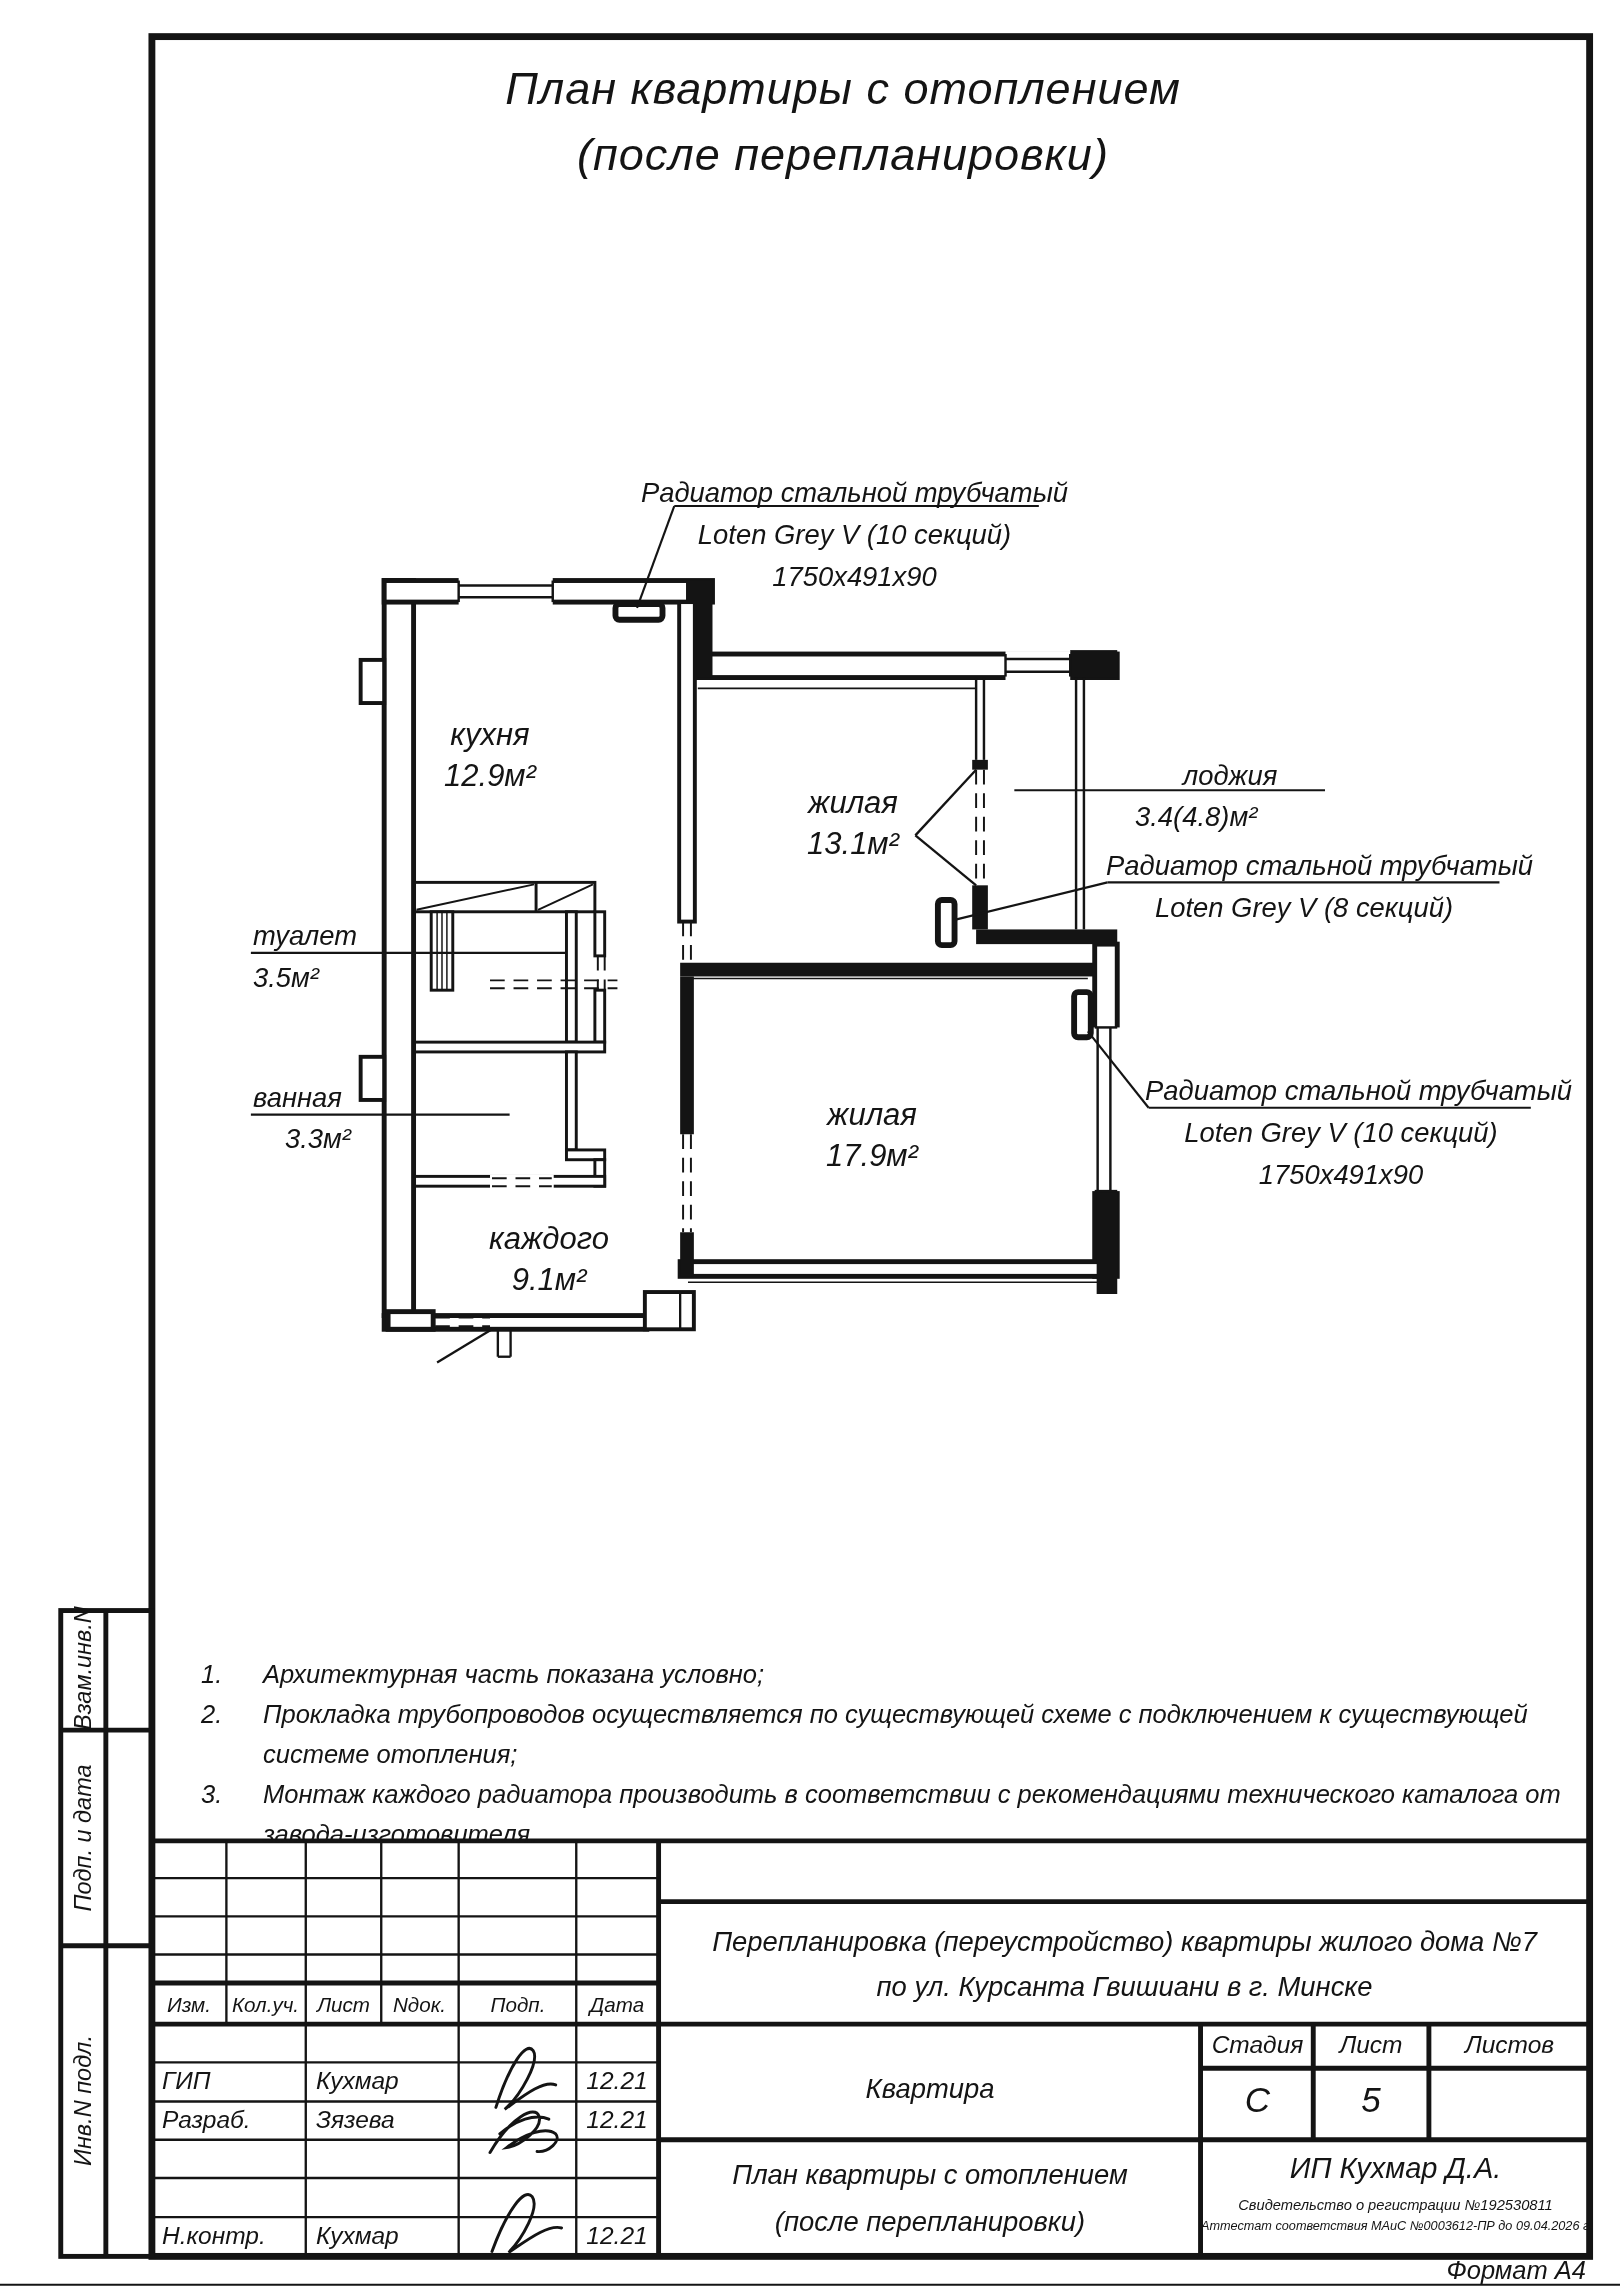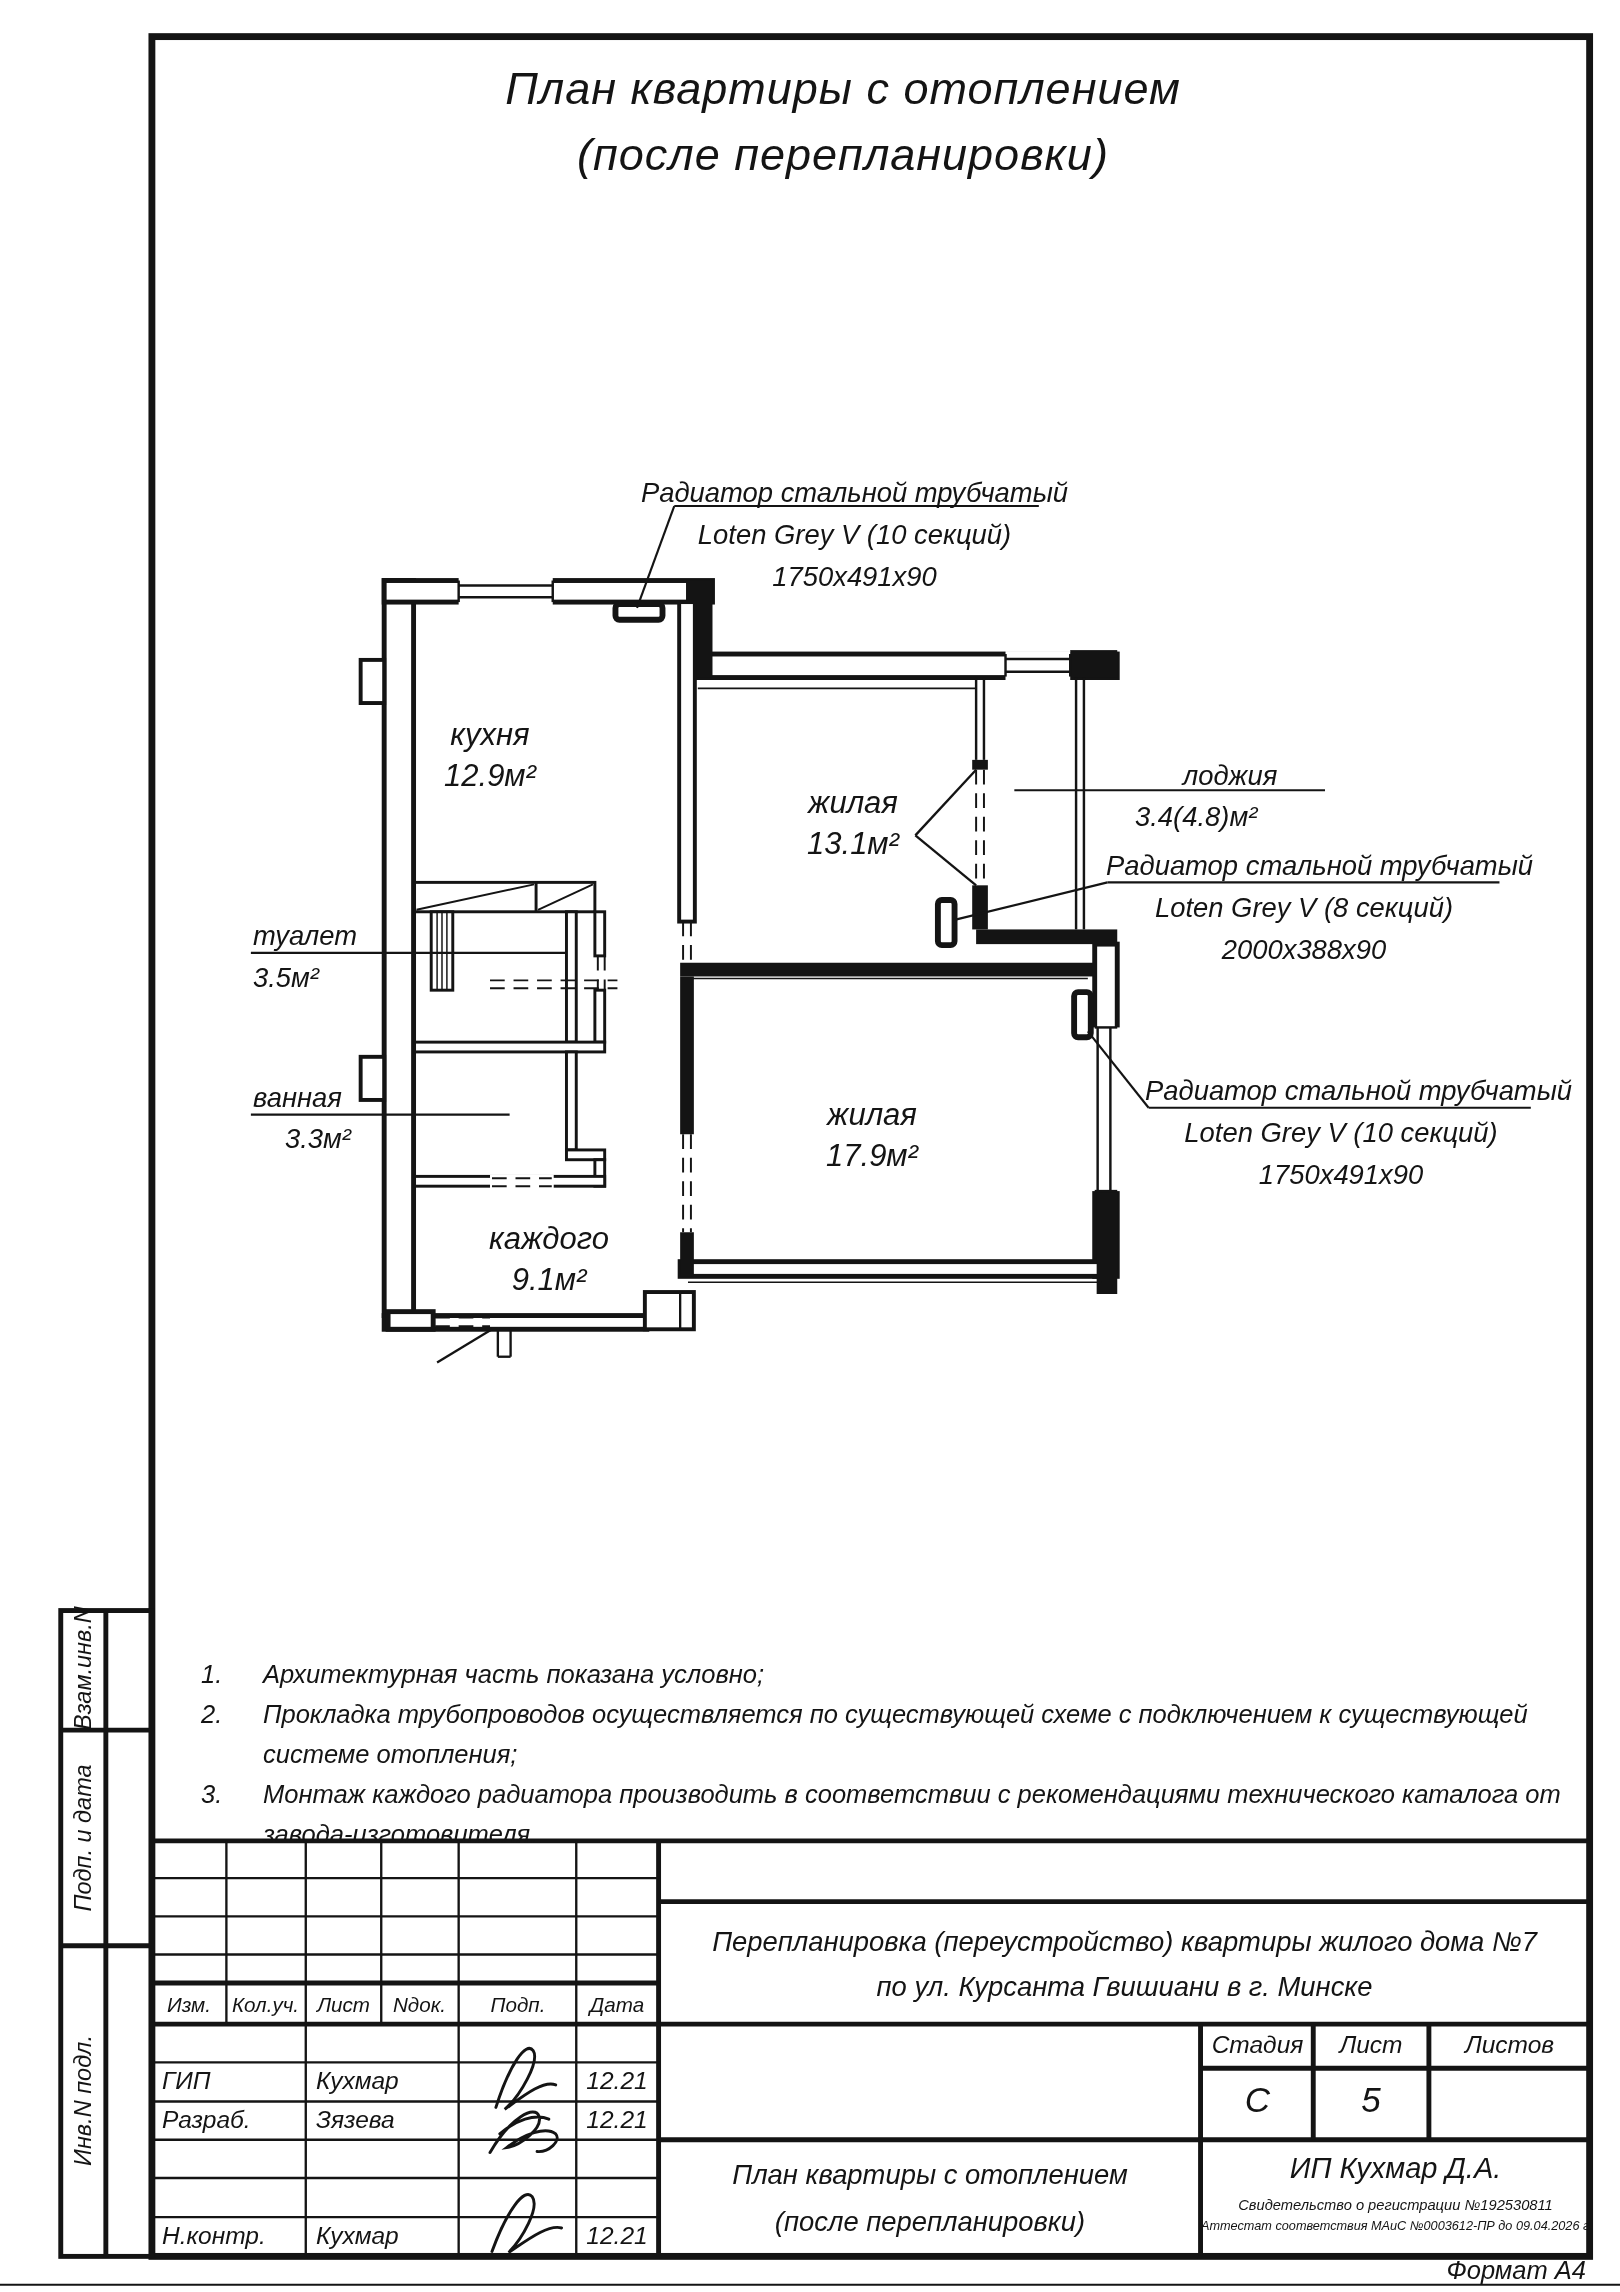--- a/index.html
+++ b/index.html
@@ -204,21 +204,20 @@
   <div>Loten Grey V (10 секций)</div>
   <div>1750x491x90</div>
 </div>
 
 <div class="txt call ctr" style="left:1137px;top:755px;width:186px;">лоджия</div>
 <div class="txt call" style="left:1135px;top:796px;">3.4(4.8)м²</div>
 
 <div class="txt call ctr" style="left:1106px;top:845px;width:396px;">
   <div>Радиатор стальной трубчатый</div>
   <div>Loten Grey V (8 секций)</div>
-  <div>2000x388x90</div>
 </div>
 
 <div class="txt call ctr" style="left:1145px;top:1070px;width:392px;">
   <div>Радиатор стальной трубчатый</div>
   <div>Loten Grey V (10 секций)</div>
   <div>1750x491x90</div>
 </div>
 
 <div class="txt call" style="left:253px;top:915px;">туалет</div>
 <div class="txt call" style="left:253px;top:957px;">3.5м²</div>
@@ -266,20 +265,21 @@
 <div class="txt tb ctr" style="left:576px;top:2067px;width:82px;">12.21</div>
 <div class="txt tb" style="left:162px;top:2106px;">Разраб.</div>
 <div class="txt tb" style="left:316px;top:2106px;">Зязева</div>
 <div class="txt tb ctr" style="left:576px;top:2106px;width:82px;">12.21</div>
 <div class="txt tb" style="left:162px;top:2222px;text-align:right;">Н.контр.</div>
 <div class="txt tb" style="left:316px;top:2222px;">Кухмар</div>
 <div class="txt tb ctr" style="left:576px;top:2222px;width:82px;">12.21</div>
 
 <div class="txt call ctr" style="left:659px;top:1921px;width:931px;">Перепланировка (переустройство) квартиры жилого дома №7</div>
 <div class="txt call ctr" style="left:659px;top:1966px;width:931px;">по ул. Курсанта Гвишиани в г. Минске</div>
+<div class="txt call ctr" style="left:659px;top:2068px;width:542px;">Квартира</div>
 <div class="txt tb ctr" style="left:1201px;top:2031px;width:113px;">Стадия</div>
 <div class="txt tb ctr" style="left:1313px;top:2031px;width:116px;">Лист</div>
 <div class="txt tb ctr" style="left:1429px;top:2031px;width:161px;">Листов</div>
 <div class="txt tbbig ctr" style="left:1201px;top:2080px;width:113px;">С</div>
 <div class="txt tbbig ctr" style="left:1313px;top:2080px;width:116px;">5</div>
 <div class="txt tbbig ctr" style="left:1429px;top:2080px;width:161px;"></div>
 <div class="txt call ctr" style="left:659px;top:2154px;width:542px;">План квартиры с отоплением</div>
 <div class="txt call ctr" style="left:659px;top:2201px;width:542px;">(после перепланировки)</div>
 <div class="txt ctr" style="left:1201px;top:2152px;width:389px;font-size:29px;">ИП Кухмар Д.А.</div>
 <div class="txt ctr" style="left:1201px;top:2197px;width:389px;font-size:14.7px;font-style:italic;">Свидетельство о регистрации №192530811</div>

